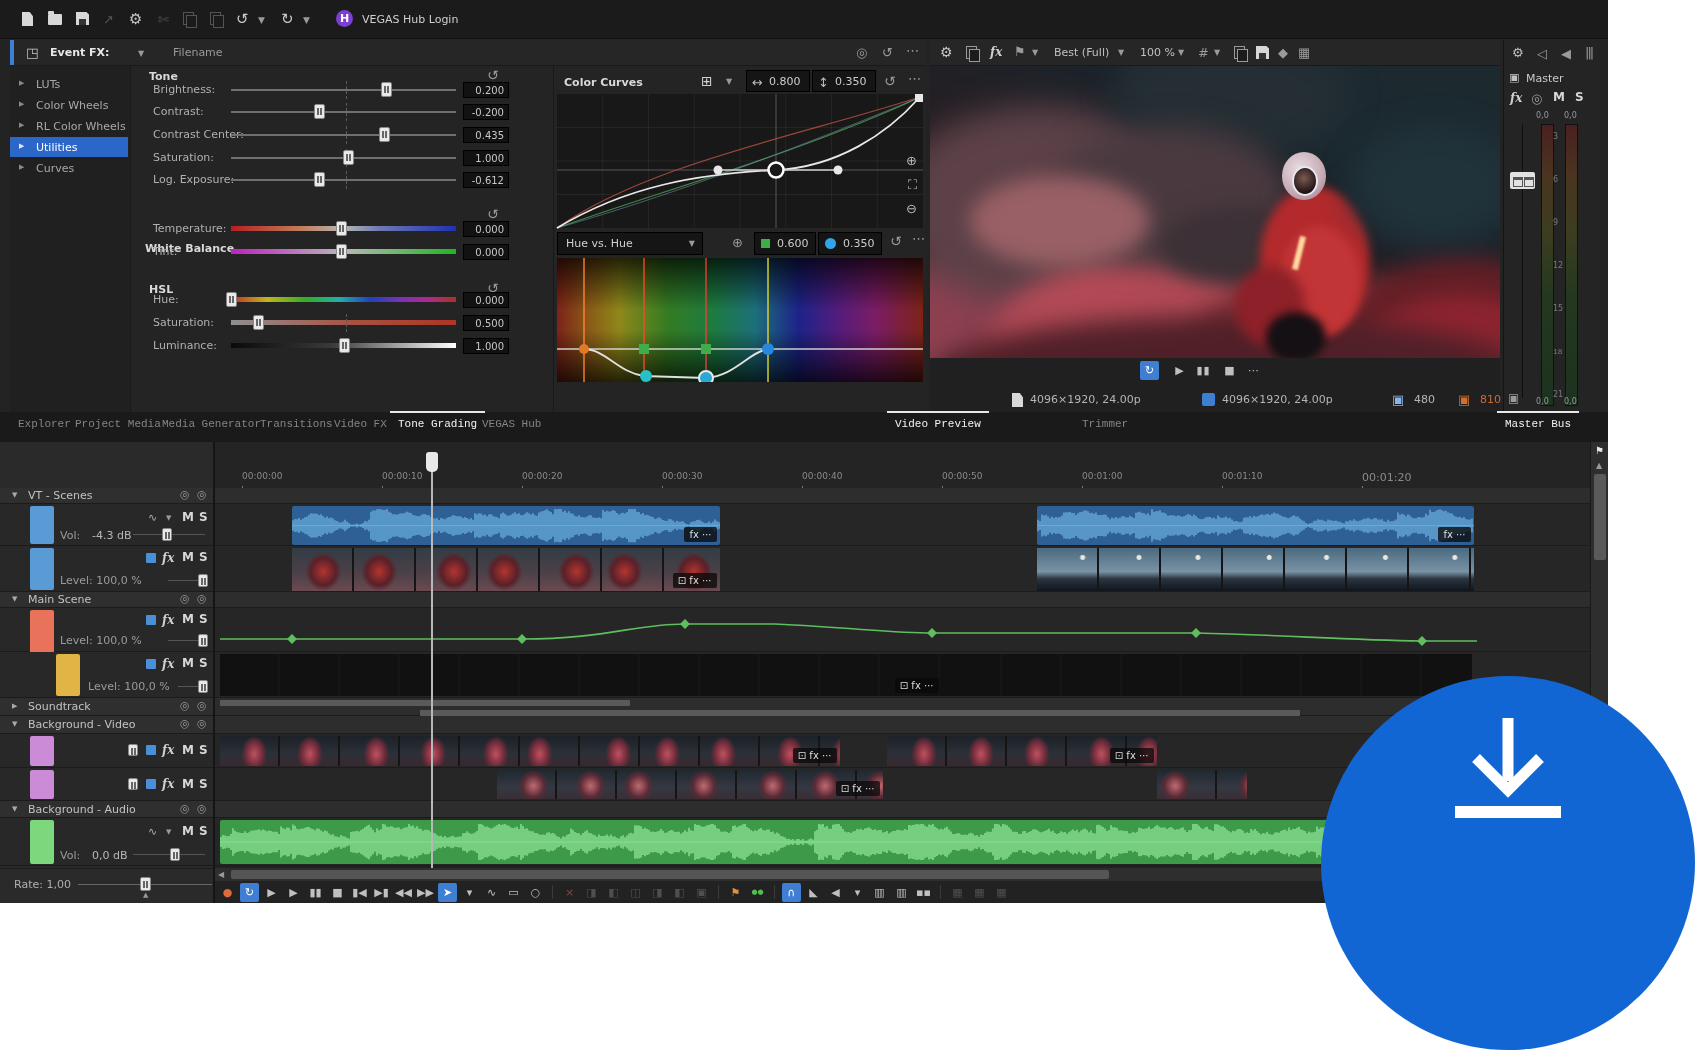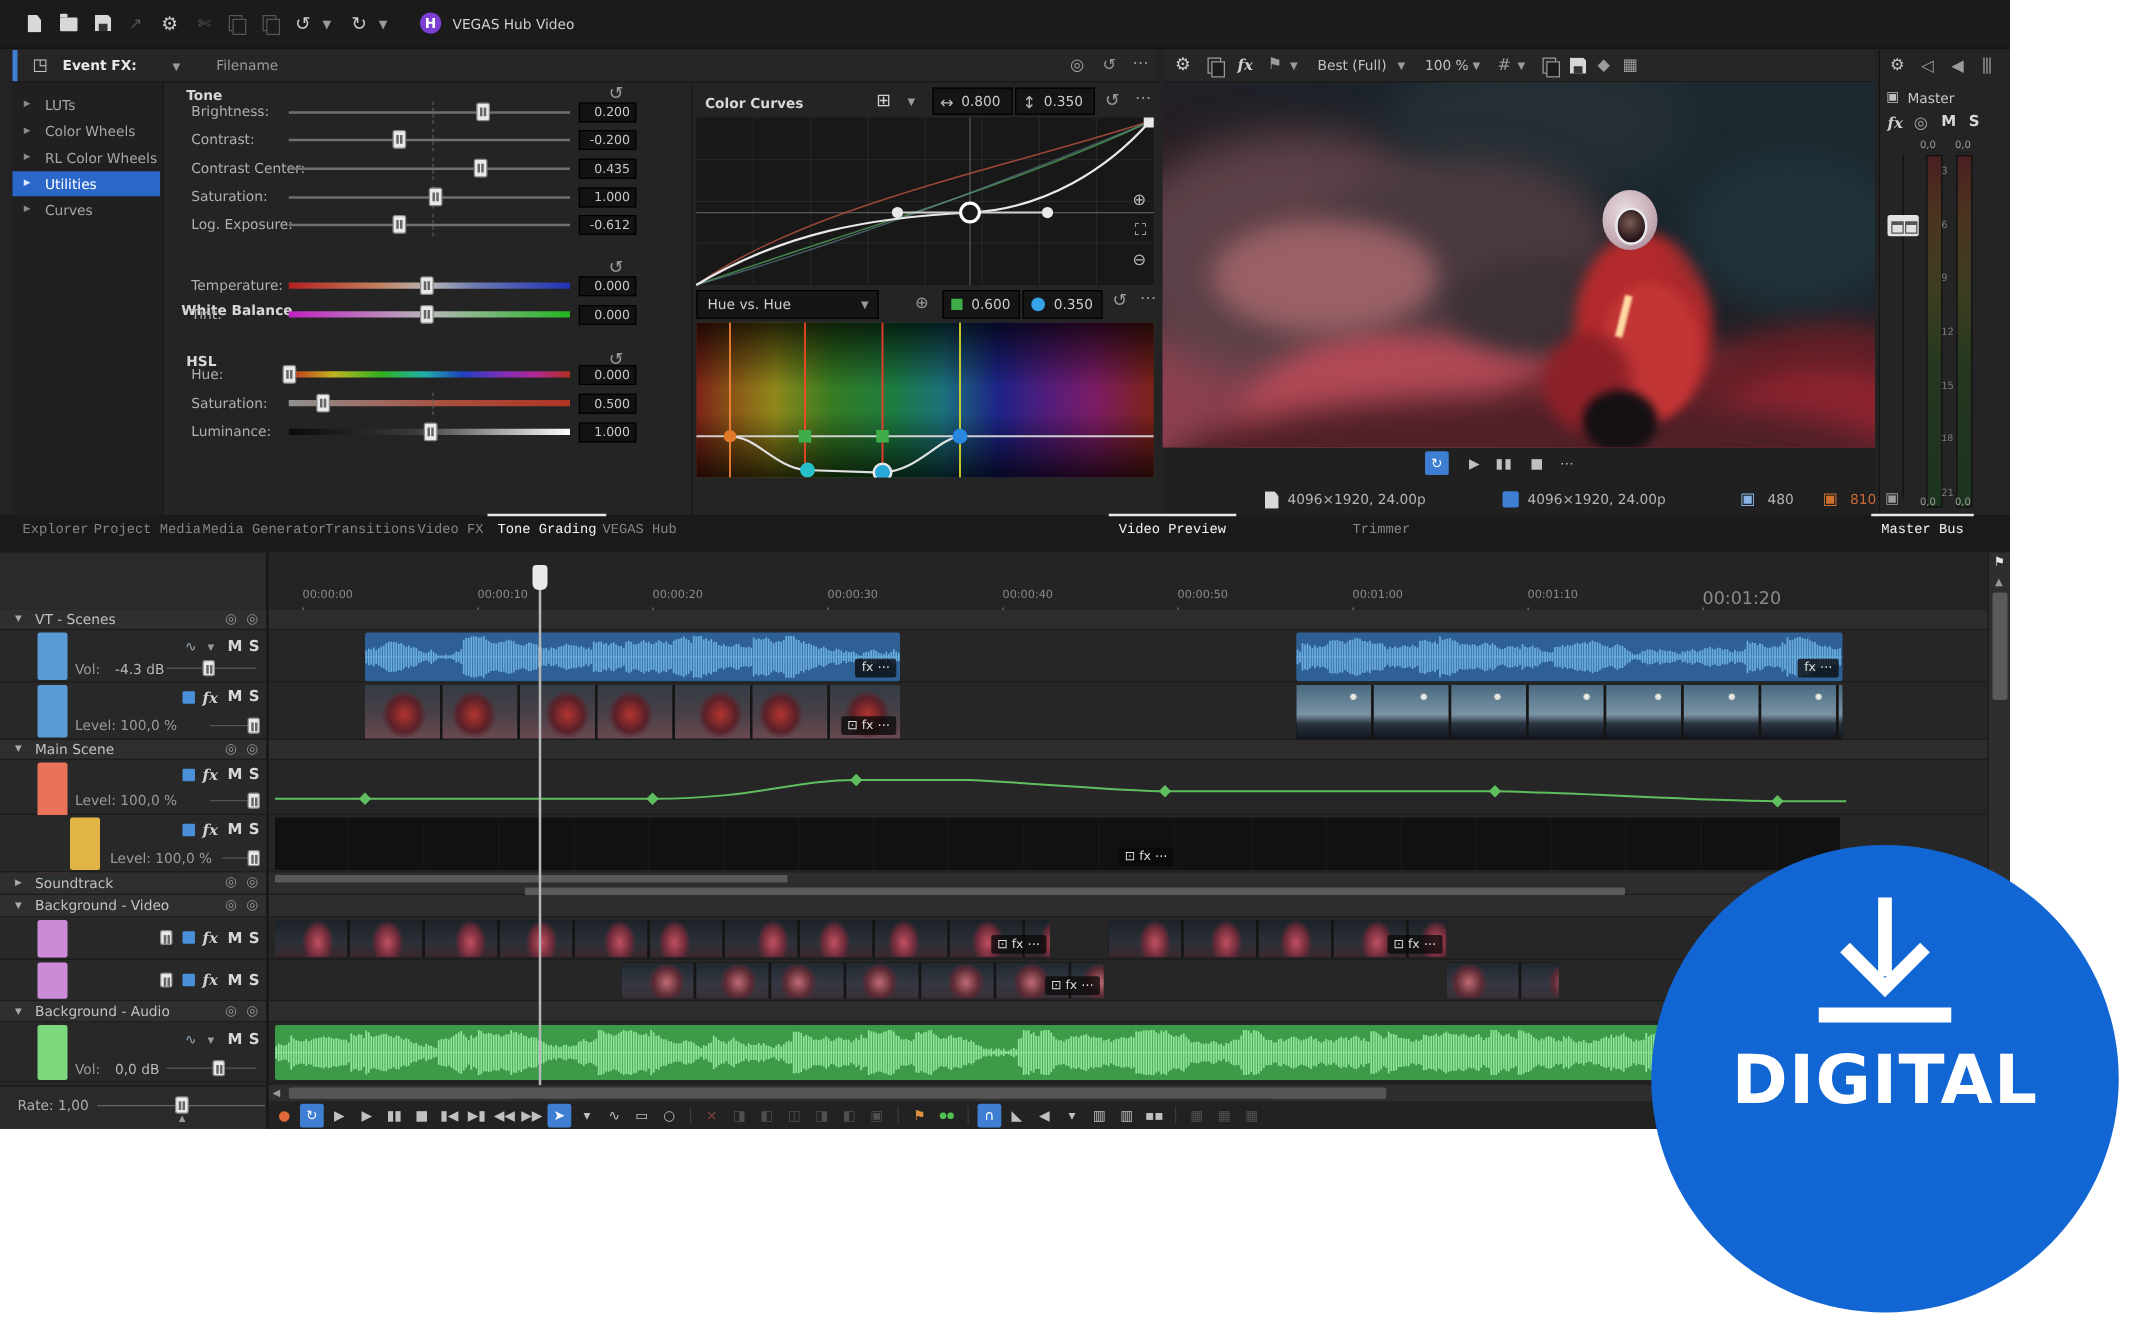--- a/index.html
+++ b/index.html
@@ -54,21 +54,21 @@
       <div class="ico dim" style="left: 103px; top: 13px;">↗</div>
       <div class="ico" style="left: 129px; top: 12px; font-size: 15px; color: rgb(201, 201, 201);">⚙</div>
       <div class="ico dim" style="left: 158px; top: 13px;">✄</div>
       <div class="mini-copy" style="left: 183px; top: 12px; opacity: 0.45;"></div>
       <div class="mini-copy" style="left: 210px; top: 12px; opacity: 0.45;"></div>
       <div class="ico" style="left: 236px; top: 12px; font-size: 15px; color: rgb(201, 201, 201);">↺</div>
       <div class="ico" style="left: 258px; top: 16px; font-size: 9px;">▼</div>
       <div class="ico" style="left: 281px; top: 12px; font-size: 15px; color: rgb(201, 201, 201);">↻</div>
       <div class="ico" style="left: 303px; top: 16px; font-size: 9px;">▼</div>
       <div class="abs" style="left: 336px; top: 10px; width: 17px; height: 17px; border-radius: 50%; background: rgb(123, 63, 212); color: rgb(255, 255, 255); font-size: 11px; font-weight: bold; text-align: center; line-height: 17px;">H</div>
-      <div class="lbl" style="left: 362px; top: 14px; color: rgb(207, 207, 207);">VEGAS Hub Video</div>
+      <div class="lbl" style="left: 362px; top: 14px; color: rgb(207, 207, 207);">VEGAS Hub Login</div>
     </div>
     <div class="panel" style="left: 10px; top: 40px; width: 916px; height: 372px; background: rgb(36, 36, 36);">
       <div class="abs" style="left: 0px; top: 0px; width: 916px; height: 25px; background: rgb(38, 38, 38); border-bottom: 1px solid rgb(25, 25, 25);">
         <div class="abs" style="left: 0px; top: 0px; width: 4px; height: 25px; background: rgb(62, 127, 212);"></div>
         <div class="ico" style="left: 16px; top: 6px; color: rgb(197, 197, 197);">◳</div>
         <div class="lbl" style="left: 40px; top: 7px; color: rgb(232, 232, 232); font-weight: bold;">Event FX:</div>
         <div class="ico" style="left: 128px; top: 10px; font-size: 8px;">▼</div>
         <div class="lbl" style="left: 163px; top: 7px; color: rgb(154, 154, 154);">Filename</div>
         <div class="ico" style="left: 846px; top: 6px;">◎</div>
         <div class="ico" style="left: 872px; top: 6px;">↺</div>
@@ -521,21 +521,21 @@
           <div class="abs" style="left: 1007px; top: 44px; width: 1px; height: 8px; background: rgb(119, 119, 119);"></div>
           <div class="abs" style="left: 1021px; top: 48px; width: 1px; height: 4px; background: rgb(85, 85, 85);"></div>
           <div class="abs" style="left: 1035px; top: 48px; width: 1px; height: 4px; background: rgb(85, 85, 85);"></div>
           <div class="abs" style="left: 1049px; top: 48px; width: 1px; height: 4px; background: rgb(85, 85, 85);"></div>
           <div class="abs" style="left: 1063px; top: 48px; width: 1px; height: 4px; background: rgb(85, 85, 85);"></div>
           <div class="abs" style="left: 1077px; top: 48px; width: 1px; height: 4px; background: rgb(85, 85, 85);"></div>
           <div class="abs" style="left: 1091px; top: 48px; width: 1px; height: 4px; background: rgb(85, 85, 85);"></div>
           <div class="abs" style="left: 1105px; top: 48px; width: 1px; height: 4px; background: rgb(85, 85, 85);"></div>
           <div class="abs" style="left: 1119px; top: 48px; width: 1px; height: 4px; background: rgb(85, 85, 85);"></div>
           <div class="abs" style="left: 1133px; top: 48px; width: 1px; height: 4px; background: rgb(85, 85, 85);"></div>
-          <div class="lbl" style="left: 1147px; top: 30px; font-size: 14px; color: rgb(138, 138, 138);">00:01:20</div>
+          <div class="lbl" style="left: 1147px; top: 30px; font-size: 11px; color: rgb(138, 138, 138);">00:01:20</div>
           <div class="abs" style="left: 1147px; top: 44px; width: 1px; height: 8px; background: rgb(119, 119, 119);"></div>
           <div class="abs" style="left: 1161px; top: 48px; width: 1px; height: 4px; background: rgb(85, 85, 85);"></div>
           <div class="abs" style="left: 1175px; top: 48px; width: 1px; height: 4px; background: rgb(85, 85, 85);"></div>
           <div class="abs" style="left: 1189px; top: 48px; width: 1px; height: 4px; background: rgb(85, 85, 85);"></div>
           <div class="abs" style="left: 1203px; top: 48px; width: 1px; height: 4px; background: rgb(85, 85, 85);"></div>
           <div class="abs" style="left: 1217px; top: 48px; width: 1px; height: 4px; background: rgb(85, 85, 85);"></div>
           <div class="abs" style="left: 1231px; top: 48px; width: 1px; height: 4px; background: rgb(85, 85, 85);"></div>
           <div class="abs" style="left: 1245px; top: 48px; width: 1px; height: 4px; background: rgb(85, 85, 85);"></div>
           <div class="abs" style="left: 1259px; top: 48px; width: 1px; height: 4px; background: rgb(85, 85, 85);"></div>
           <div class="abs" style="left: 1273px; top: 48px; width: 1px; height: 4px; background: rgb(85, 85, 85);"></div>
@@ -723,14 +723,13 @@
   </div>
 
 <div class="abs" style="left: 1321px; top: 676px; width: 374px; height: 374px; border-radius: 50%; background: rgb(18, 102, 212); z-index: 60;">
     <div class="abs" style="left: 0px; top: 0px; width: 374px; height: 374px;">
       <svg width="374" height="374" viewBox="0 0 374 374" style="left: 0px; top: 0px;">
         <path d="M187,42 V105" stroke="#ffffff" stroke-width="11" fill="none"></path>
         <path d="M155,82 L187,114 L219,82" stroke="#ffffff" stroke-width="11" fill="none"></path>
         <path d="M134,136 H240" stroke="#ffffff" stroke-width="12" fill="none"></path>
       </svg>
     </div>
-    <div class="abs" style="left: 0px; top: 156px; width: 374px; text-align: center; color: rgb(255, 255, 255); font-weight: bold; font-size: 54px; letter-spacing: 1px; font-family: &quot;DejaVu Sans&quot;, sans-serif;">DIGITAL</div>
   </div>
 
 </body></html>

